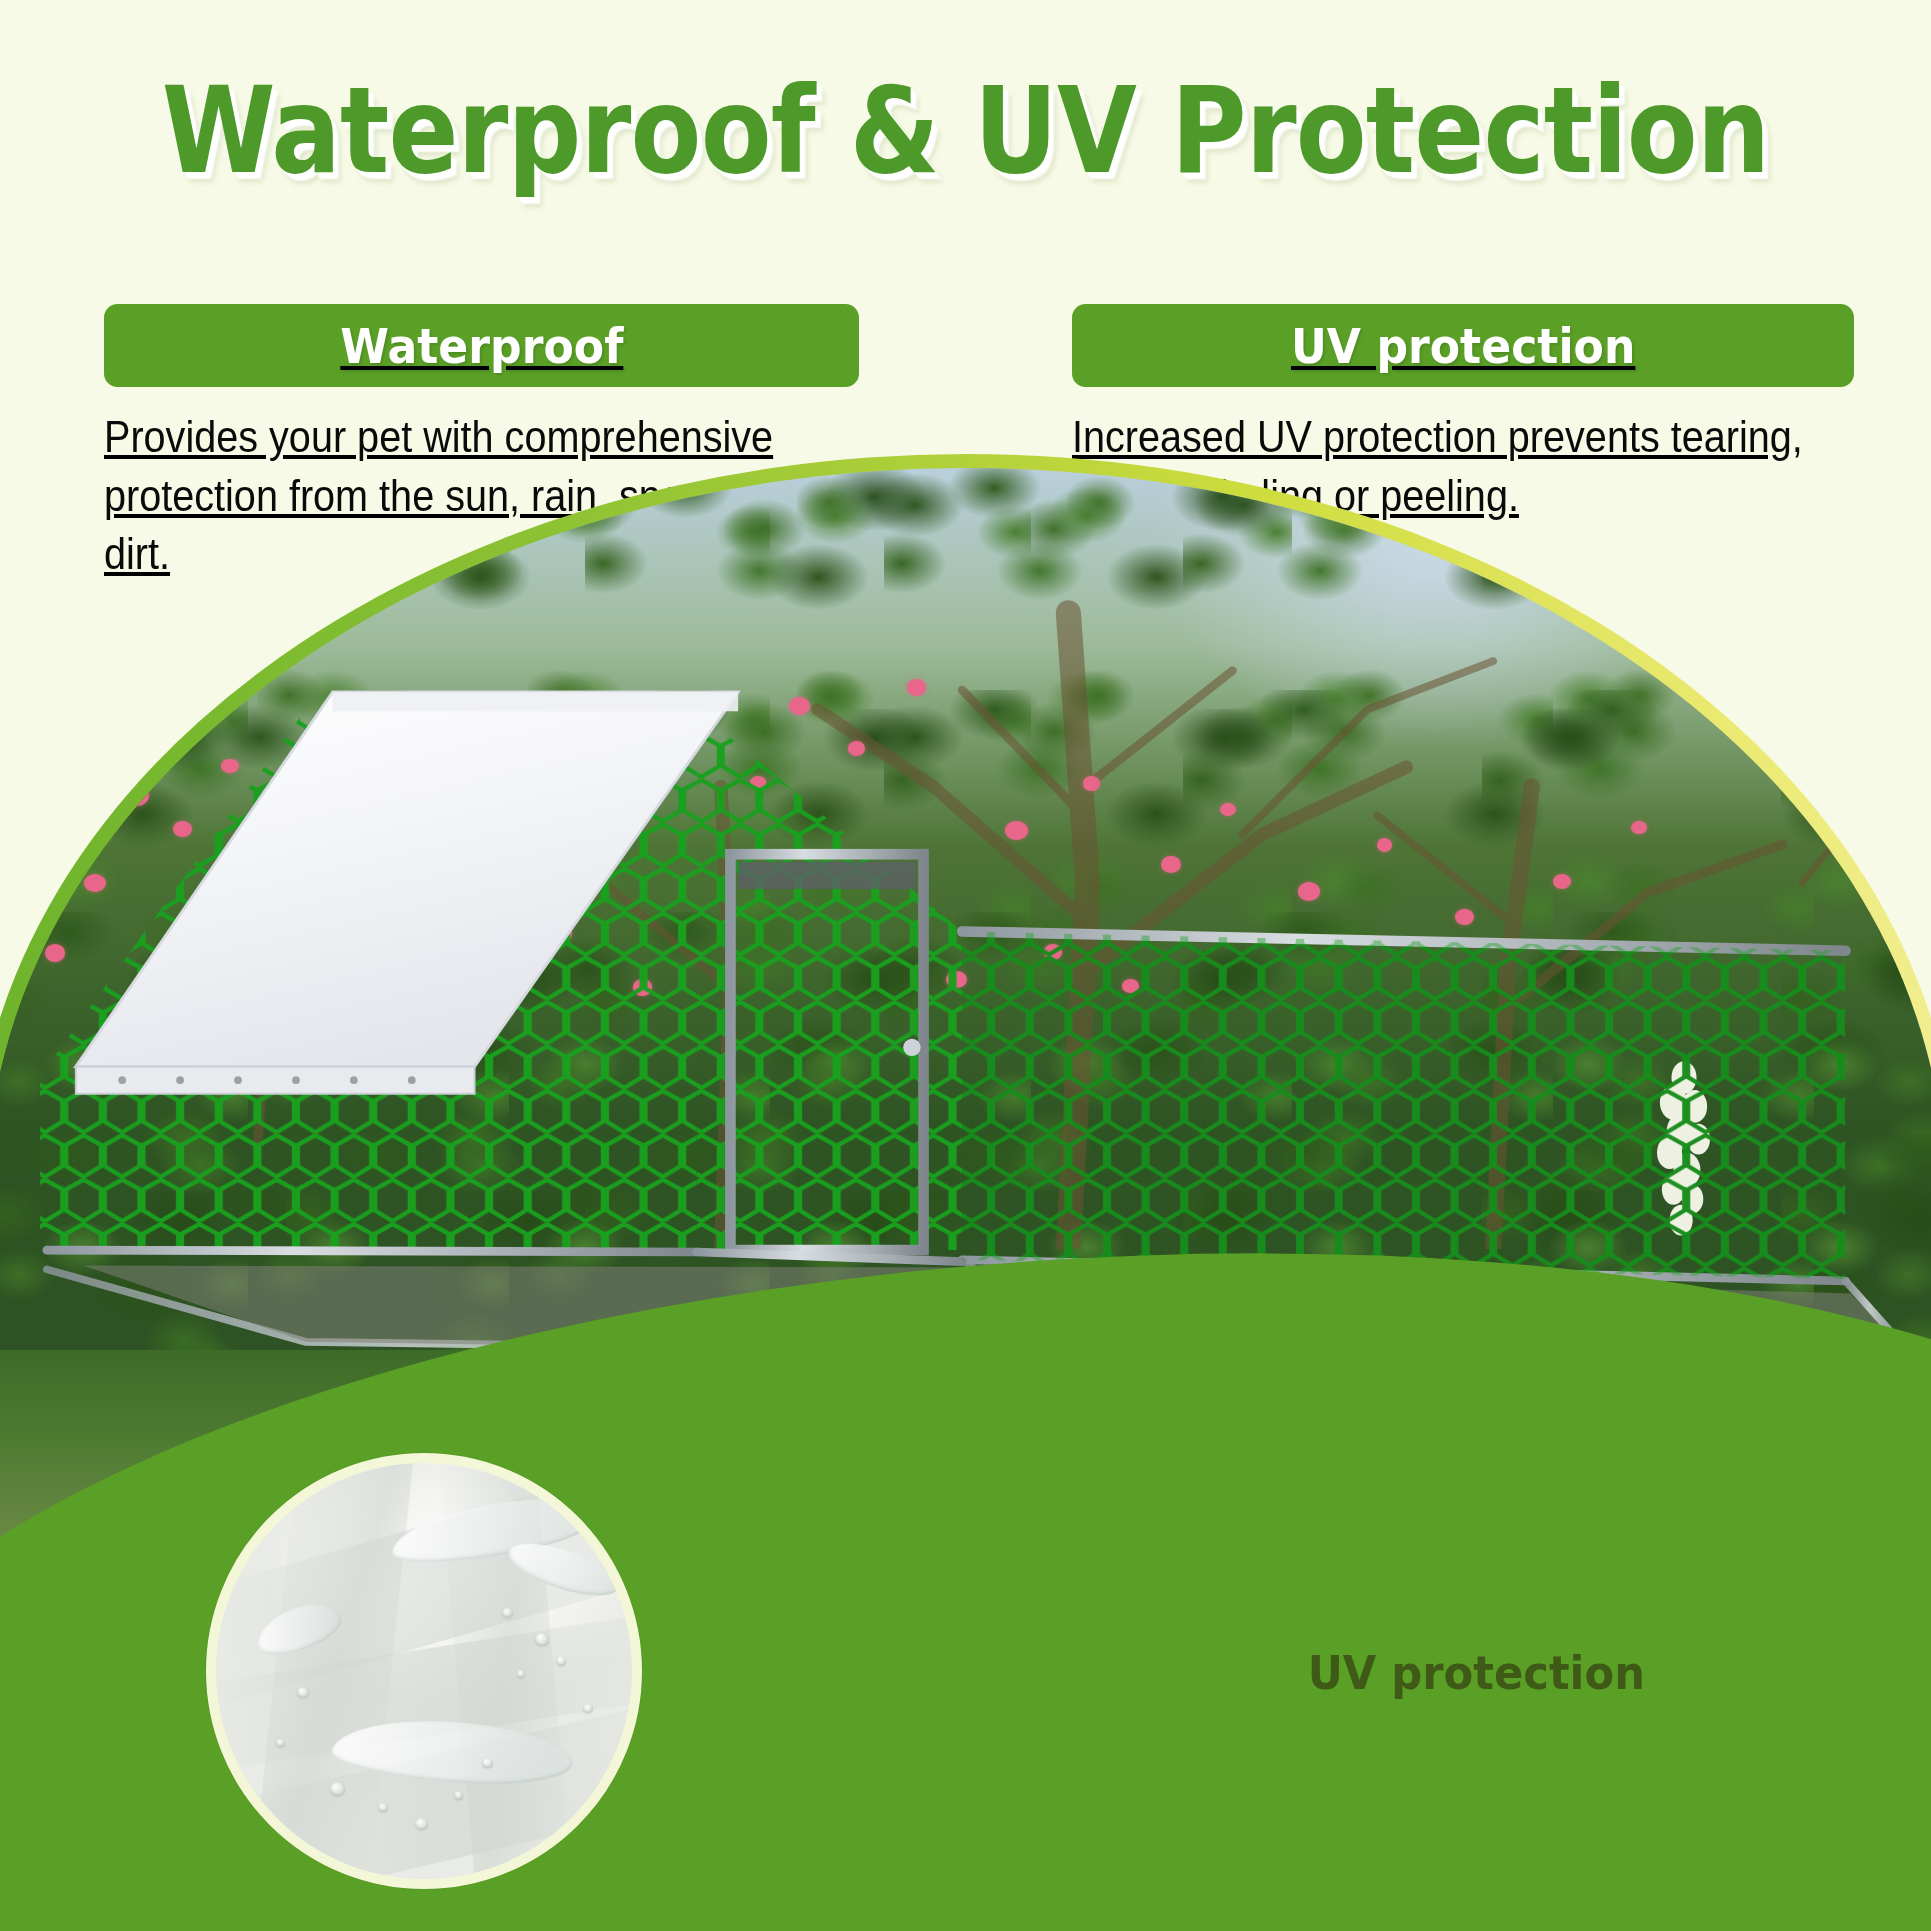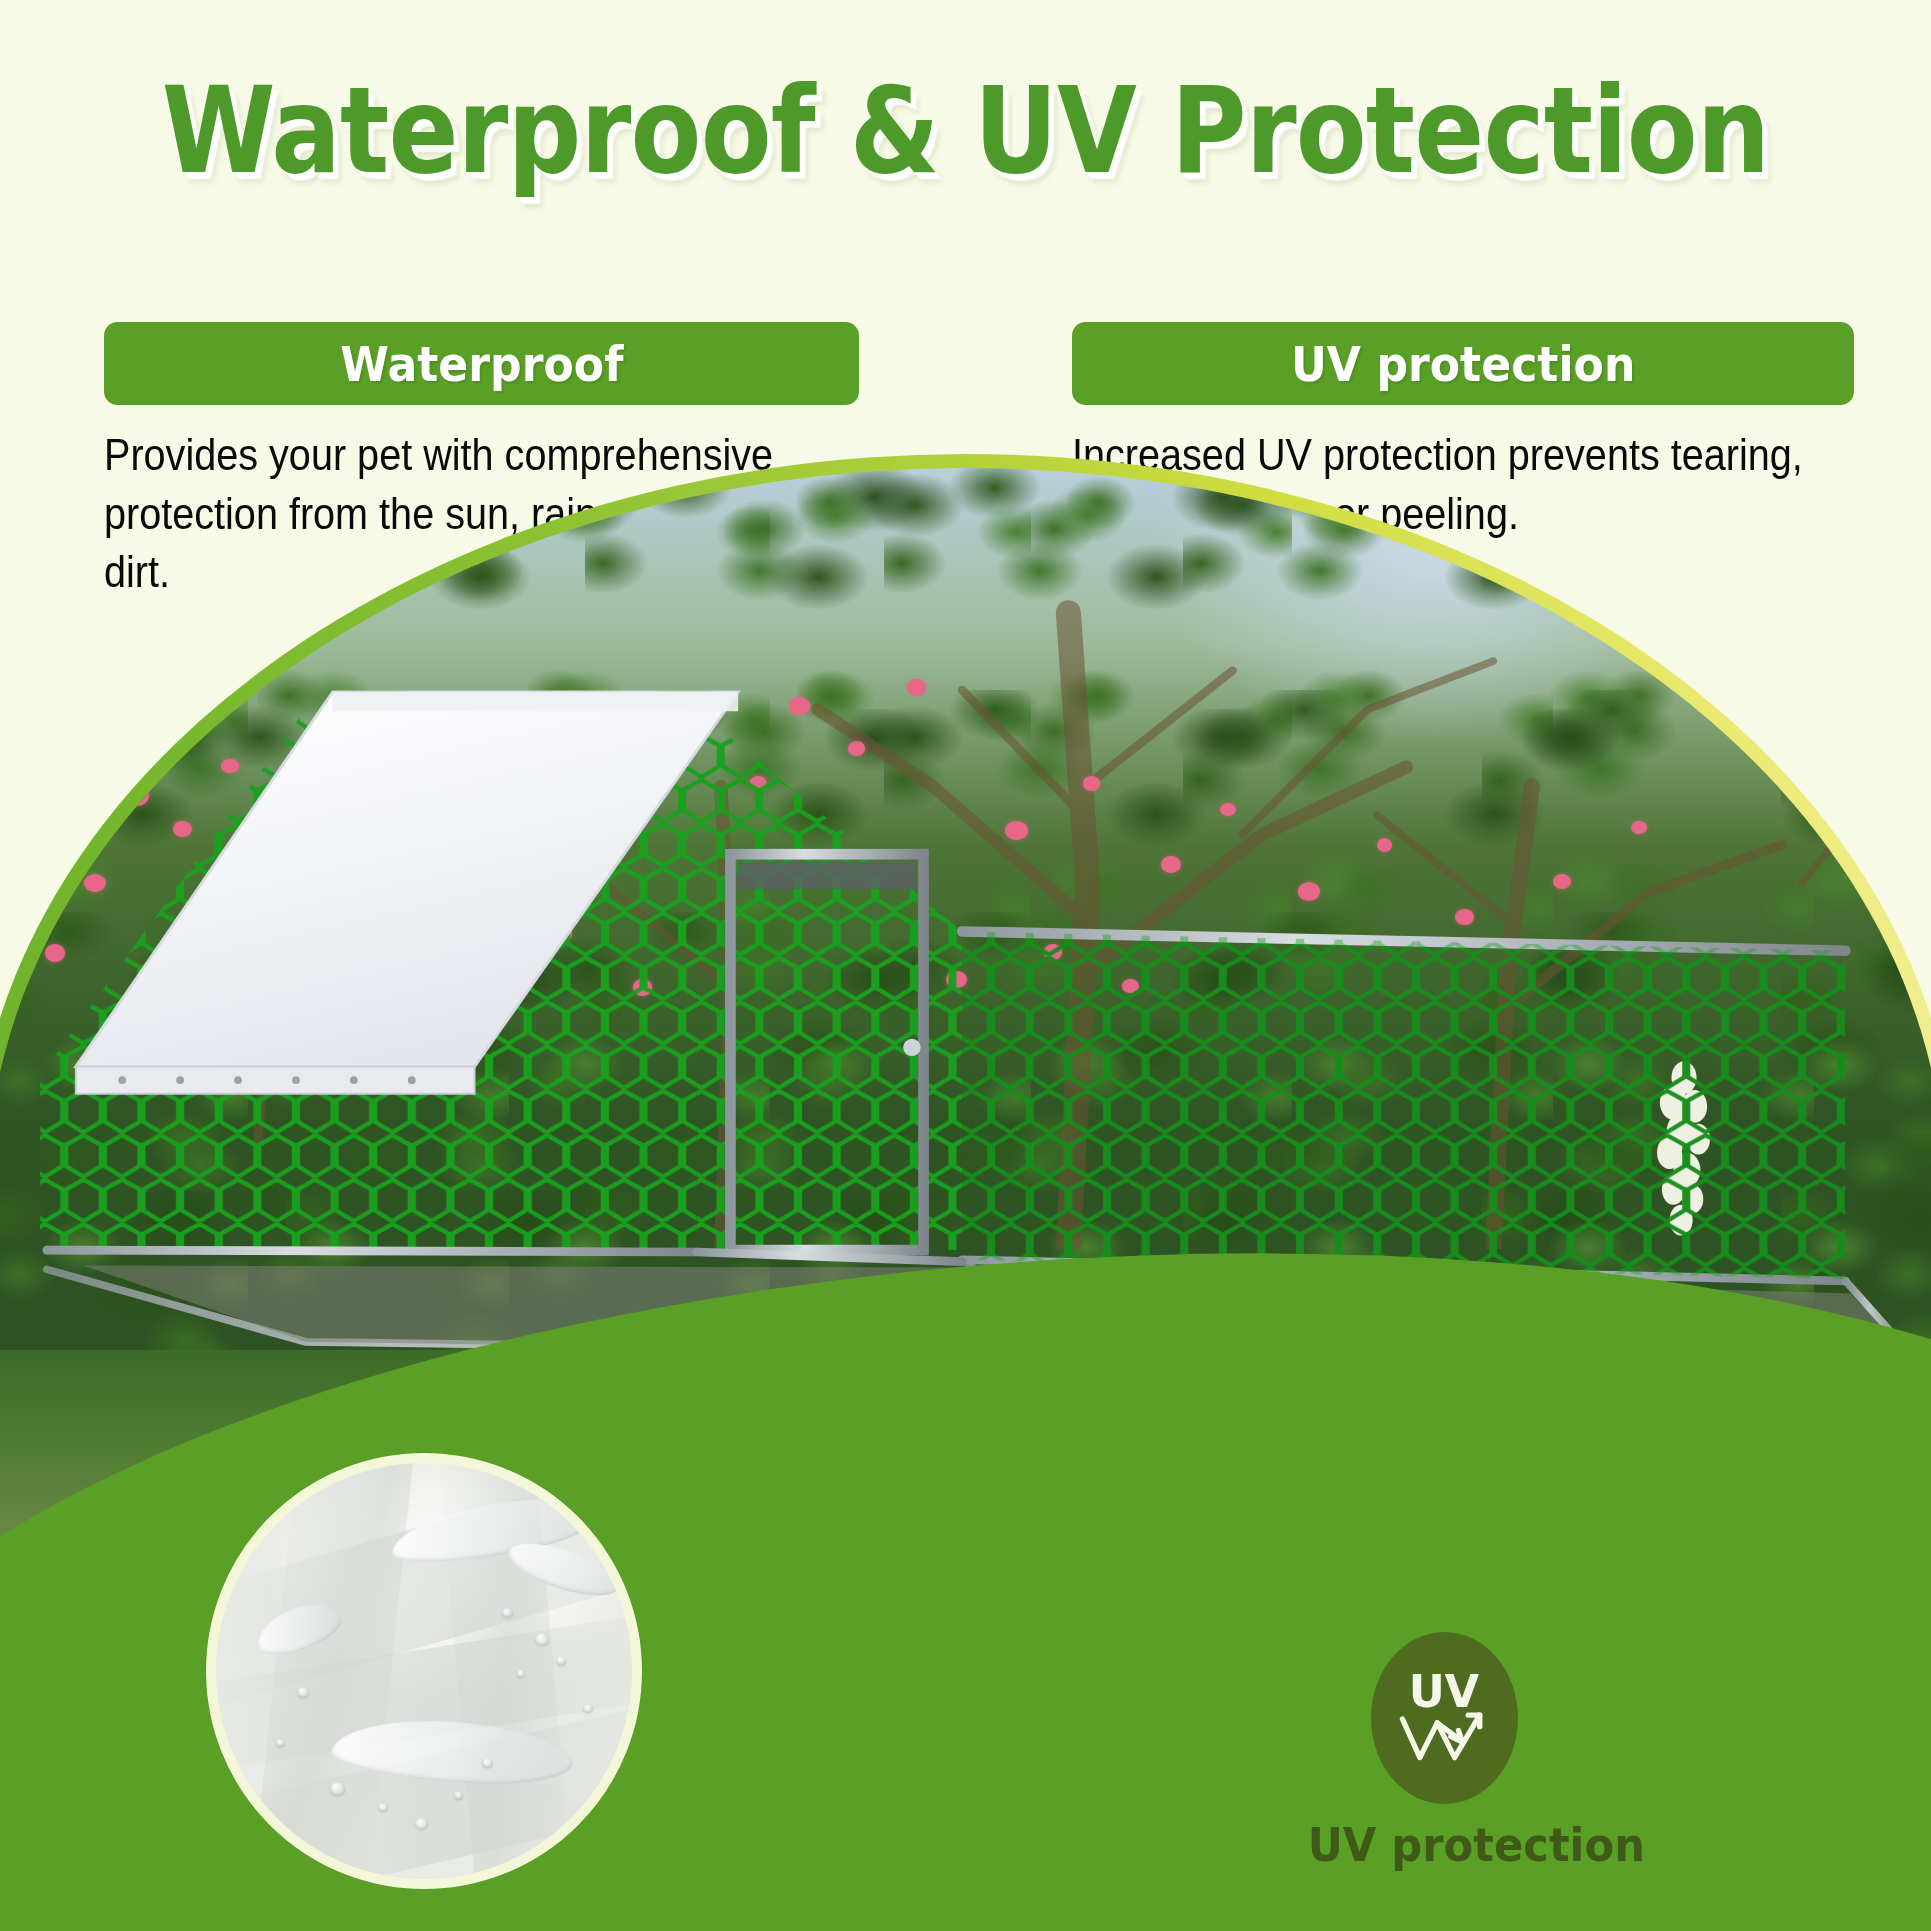--- a/index.html
+++ b/index.html
@@ -26,21 +26,21 @@
     transform:scaleX(.86);
     transform-origin:center;
     white-space:nowrap;
     text-shadow:
        4.8px 4.8px 0 #ffffff,
        6.8px 6.8px 1.9px rgba(255,255,255,.95),
        8.7px 9.7px 5.8px rgba(170,190,140,.35);
   }
 
   
-  .feature-col{ position:absolute; top:322px; }
+  .feature-col{ position:absolute; top:304px;text-decoration:underline; }
   #feature-left { left:104px;  width:755px; }
   #feature-right{ left:1072px; width:782px; }
 
   .feature-pill{
     height:83px; border-radius:13.5px; background:#5aa026;
     display:flex; align-items:center; justify-content:center;
   }
   .feature-pill-label{
     font-family:"DejaVu Sans", sans-serif;
     font-weight:700; font-size:48px; color:#ffffff;
@@ -512,29 +512,18 @@
   <div class="water-bead" style="left:199px;top:355px;width:12.6px;height:11.6px"></div>
   <div class="water-bead" style="left:238px;top:328px;width:8.7px;height:8.7px"></div>
   <div class="water-bead" style="left:266px;top:295px;width:10.6px;height:9.7px"></div>
   <div class="water-bead" style="left:60px;top:276px;width:8.7px;height:7.7px"></div>
   <div class="water-bead" style="left:367px;top:241px;width:9.7px;height:8.7px"></div>
 </div>
 
 <div id="badges">
 
   <div class="badge" id="badge-uv">
-    <div class="badge-disc">
-      <svg width="114" height="118" viewBox="0 0 118 122">
-        <text x="59" y="50" text-anchor="middle" font-family="DejaVu Sans, sans-serif" font-size="46" font-weight="700" fill="#f4f6e8">UV</text>
-        <g fill="none" stroke="#f4f6e8" stroke-width="5.5" stroke-linecap="round" stroke-linejoin="round">
-          <path d="M16 62 L34 102 L52 66 L70 102 L96 58"></path>
-          <path d="M84 58 L96 58 L96 70"></path>
-          <path d="M52 66 L76 84"></path>
-          <path d="M66 80 L78 86 L74 74"></path>
-        </g>
-      </svg>
-    </div>
     <div class="badge-label">UV protection</div>
   </div>
 
 
 </div>
 
 
 </body></html>

